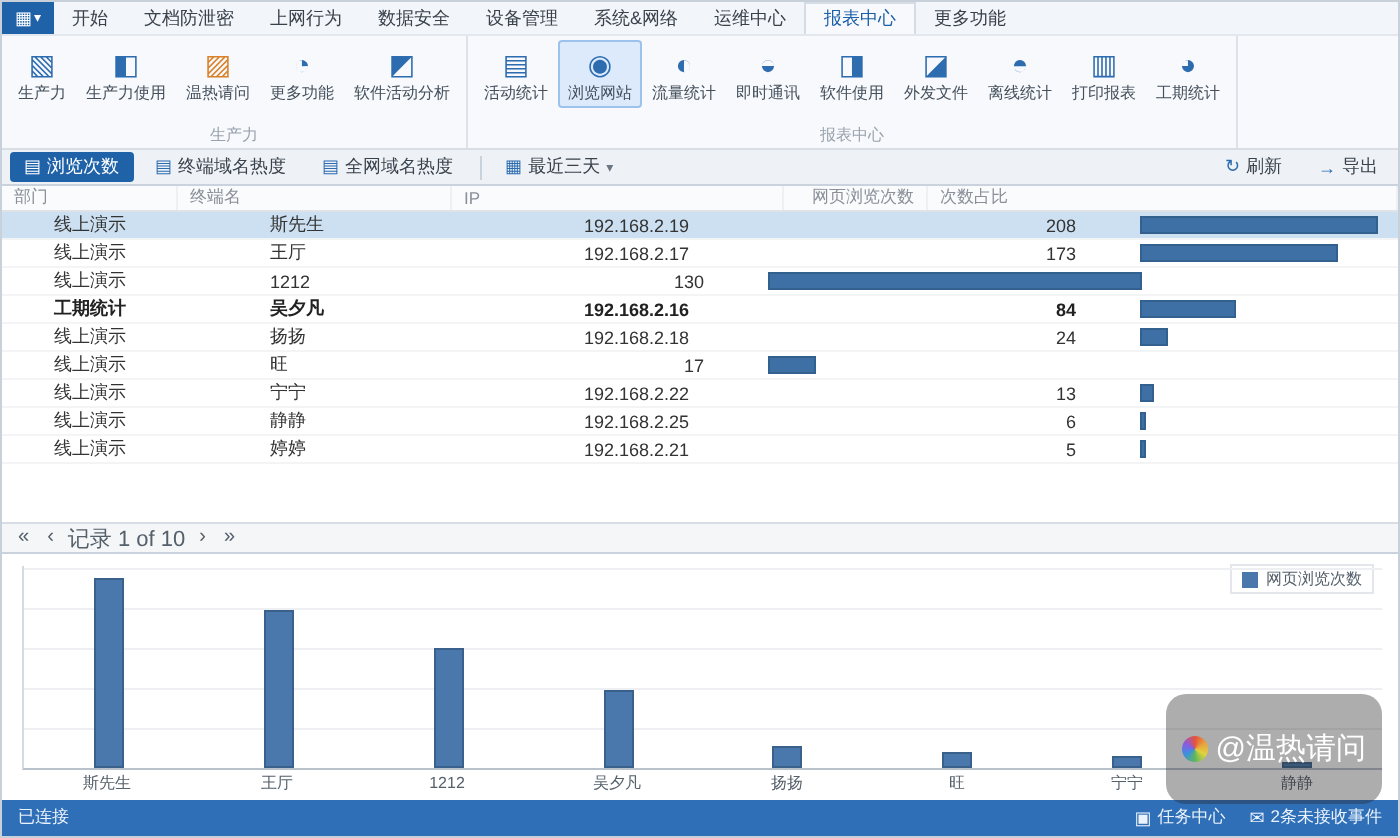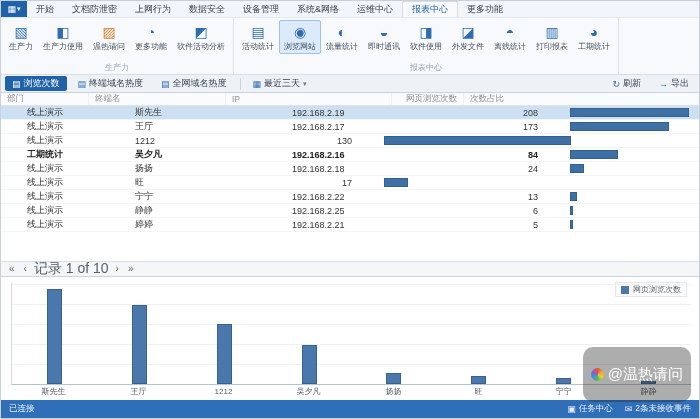--- a/index.html
+++ b/index.html
@@ -53,21 +53,21 @@
   .c1 { width:137px; }
   .c2 { width:166px; }
   .c3 { width:72px; justify-content:flex-end; text-align:right; }
   .c4 { flex:1; }
   .bar-track { width:100%; height:9px; display:flex; align-items:center; }
   .bar { height:9px; background:#3e6fa5; border:1px solid #33618f; }
 
   
   .pagination { height:16px; background:#f4f6f8; border-top:1px solid #d8dee6; border-bottom:1px solid #c9d2dd; display:flex; align-items:center; padding:0 6px; gap:5px; color:#55606b; }
   .pgbtn { cursor:pointer; font-size:10px; line-height:10px; color:#55606b; padding:0 2px; }
-  .pgtext { font-size:14px; color:#55606b; }
+  .pgtext { font-size:11px; color:#55606b; }
 
   
   .chart-section { flex:1; position:relative; background:#fff; display:flex; flex-direction:column; padding:6px 8px 2px 10px; }
   .legend { position:absolute; top:5px; right:12px; display:flex; align-items:center; gap:4px; font-size:8px; color:#55606b; background:#fff; border:1px solid #e3e7ec; padding:1px 5px; }
   .legend-swatch { width:8px; height:8px; background:#4a78ad; display:inline-block; }
   .plot { flex:1; position:relative; border-left:1px solid #d5dae0; border-bottom:1px solid #b9c1ca;
           background-image:repeating-linear-gradient(to top, transparent 0px, transparent 19px, #edeff2 19px, #edeff2 20px);
           display:flex; align-items:flex-end; }
   .bcell { flex:1; display:flex; align-items:flex-end; justify-content:center; height:100%; }
   .cbar { width:15px; background:#4a78ad; border:1px solid #3a618c; }

